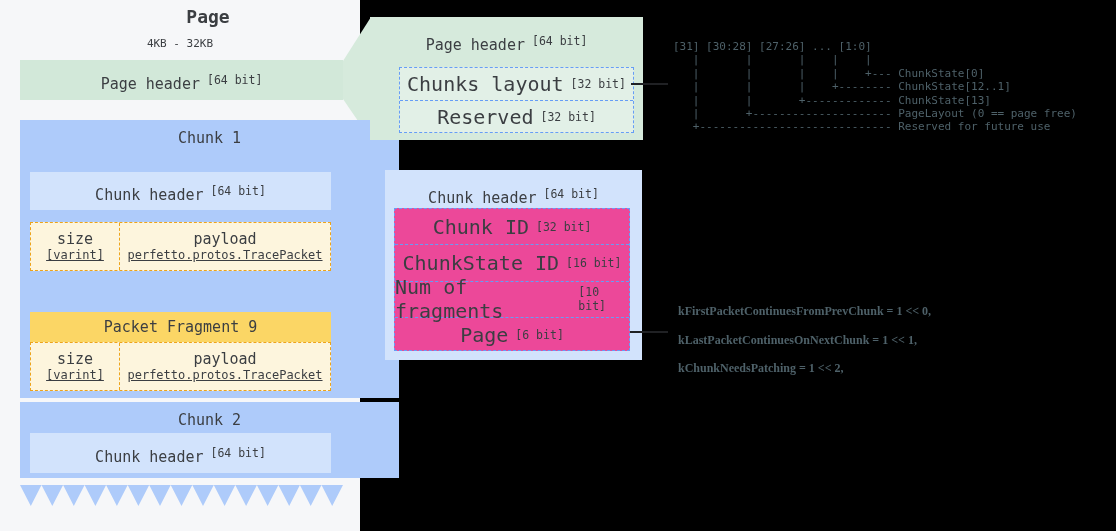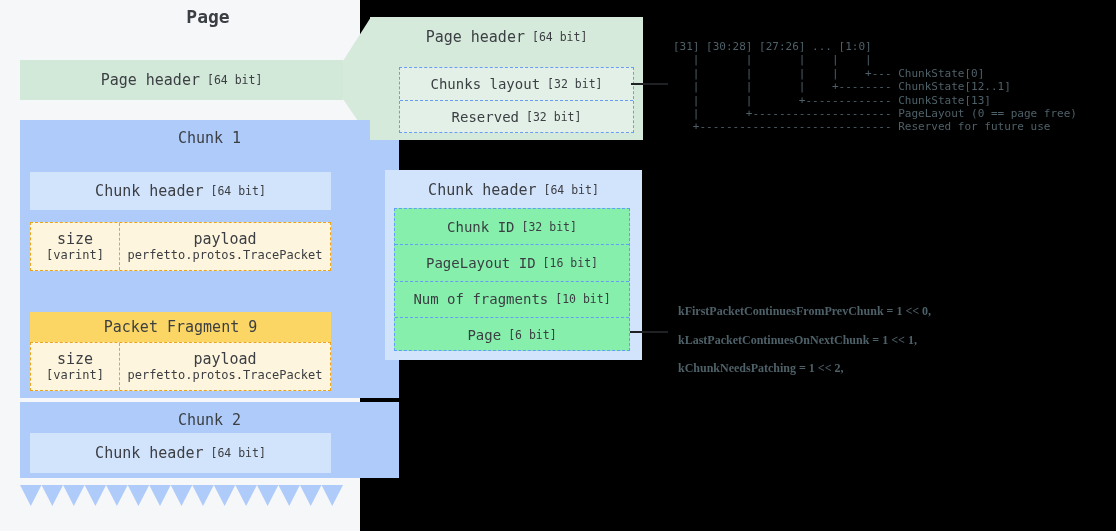--- a/index.html
+++ b/index.html
@@ -7,73 +7,74 @@
   .canvas{
     position:relative;width:1116px;height:531px;background:#000;overflow:hidden;
     font-family:"DejaVu Sans Mono","Liberation Mono",monospace;color:#3b3e42;
   }
   .abs{position:absolute;}
   
   .left-panel{left:0;top:0;width:360px;height:531px;background:#f6f7f9;}
   .page-title{left:0;top:6px;width:360px;text-align:center;font-size:18px;font-weight:bold;padding-left:28px;}
   .page-size{left:0;top:37px;width:360px;text-align:center;font-size:11px;color:#3b3e42;}
   .bar{display:flex;align-items:center;justify-content:center;gap:7px;}
-  .bar-main{font-size:15px;}
+  .bar-main{font-size:15px;margin-top:8px;}
   .bar-bits{font-size:11.5px;}
   .page-header-bar{left:20px;top:60px;width:323px;height:40px;background:#d2e8d9;}
   .chunk-block{left:20px;width:379px;background:#aecbfa;}
   .chunk1{top:120px;height:278px;}
   .chunk2{top:402px;height:76px;}
   .chunk-title{left:0;top:9px;width:100%;text-align:center;font-size:15px;}
   .chunk-header-bar{left:10px;width:301px;height:38px;background:#d2e3fc;}
   .chunk1 .chunk-header-bar{top:52px;}
   .chunk2 .chunk-header-bar{top:31px;height:40px;}
   .fragment{left:10px;width:301px;}
   .frag1{top:102px;}
   .frag2{top:192px;}
   .frag-header{height:30px;background:#fbd665;display:flex;align-items:center;justify-content:center;font-size:15px;}
   .frag-body{display:flex;height:47px;background:#fdf5dd;border:1px dashed #eda41b;}
   .frag-cell{display:flex;flex-direction:column;align-items:center;justify-content:center;line-height:1.25;}
   .frag-cell.size{width:88px;border-right:1px dashed #eda41b;}
   .frag-cell.payload{flex:1;align-items:center;}
   .cell-main{font-size:15px;}
-  .cell-sub{font-size:12px;}
+  .cell-sub{font-size:12px;text-decoration:underline;}
   .zigzag-svg{left:20px;top:485px;}
   
   .callout-title{left:0;top:11px;width:100%;text-align:center;display:flex;align-items:center;justify-content:center;gap:7px;}
   .callout-title .bar-main{font-size:15px;}
   .green-box{left:370px;top:17px;width:273px;height:123px;background:#d6eadc;}
   .green-box .dashed-stack{left:29px;top:50px;width:233px;height:64px;background:#e2f0e7;border:1px dashed #669df6;}
   .green-box .drow{height:32px;}
   .blue-box{left:385px;top:170px;width:257px;height:190px;background:#d2e3fc;}
-  .blue-box .dashed-stack{left:9px;top:38px;width:234px;height:141px;background:#86efac;border:1px dashed #669df6;}
+  .blue-box .dashed-stack{left:9px;top:38px;width:234px;height:141px;background:#ec4899;border:1px dashed #669df6;}
   .blue-box .drow{height:35.25px;}
   .drow{display:flex;align-items:center;justify-content:center;gap:7px;}
   .drow + .drow{border-top:1px dashed #669df6;}
-  .row-main{font-size:14px;}
+  .row-main{font-size:20px;}
   .row-bits{font-size:11.5px;}
   .connector{height:2px;background:#202124;}
   
   pre{margin:0;white-space:pre;}
   .ascii-art{left:673px;top:40px;font-size:11px;line-height:13.4px;color:#4e6169;}
   .flags-code{left:678px;top:297px;font-size:12px;font-weight:bold;line-height:28.5px;color:#4e6169;font-family:Liberation Serif, serif;}
 </style>
 </head>
 <body>
 
 <div class="canvas">
 
   <div class="abs left-panel"></div>
 
   <svg class="abs" width="1116" height="531" viewBox="0 0 1116 531" style="left:0;top:0;">
     <polygon points="343,61 371,17 371,140 343,99" fill="#d6eadc"></polygon>
     <polygon points="330,172 386,170 386,237 330,210" fill="#d2e3fc"></polygon>
   </svg>
 
   <div class="abs page-title">Page</div>
+  <div class="abs page-size">4KB - 32KB</div>
 
   <div class="abs bar page-header-bar">
     <span class="bar-main">Page header</span>
     <span class="bar-bits">[64 bit]</span>
   </div>
 
   <div class="abs chunk-block chunk1">
     <div class="abs chunk-title">Chunk 1</div>
     <div class="abs bar chunk-header-bar">
       <span class="bar-main">Chunk header</span>
@@ -141,21 +142,21 @@
     <div class="abs callout-title">
       <span class="bar-main">Chunk header</span>
       <span class="bar-bits">[64 bit]</span>
     </div>
     <div class="abs dashed-stack">
       <div class="drow">
         <span class="row-main">Chunk ID</span>
         <span class="row-bits">[32 bit]</span>
       </div>
       <div class="drow">
-        <span class="row-main">PageLayout ID</span>
+        <span class="row-main">ChunkState ID</span>
         <span class="row-bits">[16 bit]</span>
       </div>
       <div class="drow">
         <span class="row-main">Num of fragments</span>
         <span class="row-bits">[10 bit]</span>
       </div>
       <div class="drow">
         <span class="row-main">Page</span>
         <span class="row-bits">[6 bit]</span>
       </div>

